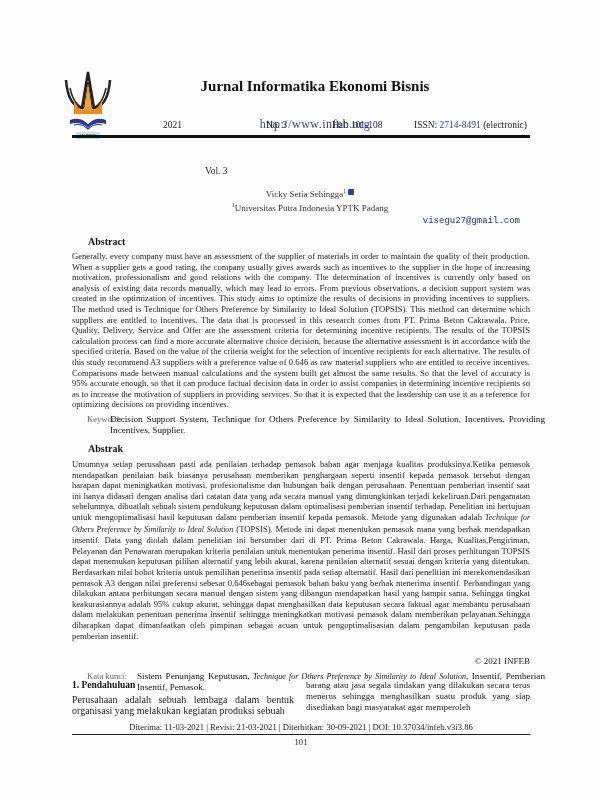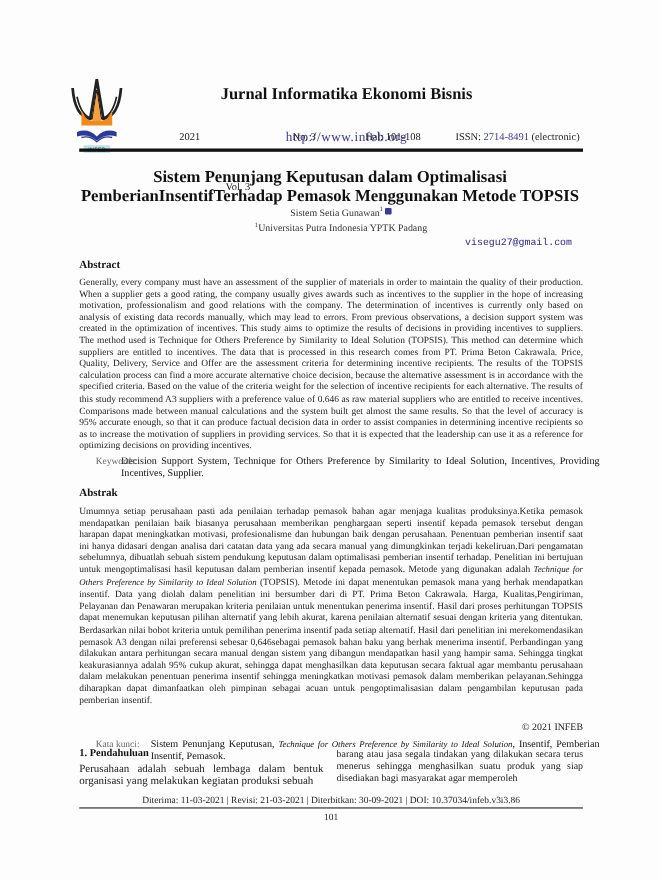--- a/index.html
+++ b/index.html
@@ -25,21 +25,21 @@
   
   .paper-title { position:absolute; left:60px; top:152px; width:480px; text-align:center;
                  font-weight:bold; font-size:15.2px; line-height:18px; color:#111; }
   .author { position:absolute; left:100px; top:188px; width:420px; text-align:center; font-size:9px; color:#333; }
   .orcid { display:inline-block; width:6px; height:6px; background:#3a3a9a; border-radius:1px; margin-left:2px; vertical-align:top; margin-top:1px; }
   .affil { position:absolute; left:100px; top:202px; width:420px; text-align:center; font-size:9px; color:#333; }
   .email { position:absolute; left:100px; top:216px; width:420px; text-align:right; font-size:9px;
            font-family:"Liberation Mono", monospace; color:#2a2a8a; }
 
   
-  .section-head { position:absolute; left:72px; font-weight:bold; font-size:10px; color:#111;font-family:Liberation Serif, serif; }
+  .section-head { position:absolute; left:88px; font-weight:bold; font-size:10px; color:#111;font-family:Liberation Serif, serif; }
   .abstract-head { top:236px; }
   .abstrak-head { top:443px; }
   .para { position:absolute; left:72px; width:458px; font-size:8.6px; line-height:10.6px;
           text-align:justify; color:#222; }
   .abstract-text { top:251px; }
   .abstrak-text { top:459px; }
   .kw { position:absolute; left:87px; width:458px; font-size:9.2px; line-height:11px; color:#111; }
   .kw-en { top:414px; }
   .kw-id { top:627px;margin-top:44px; }
   .kw-label { position:absolute; left:0; top:0; color:#666; font-size:8.6px; }
@@ -85,26 +85,22 @@
   <div class="meta-row meta-vol">Vol. 3</div>
   <div class="meta-row meta-no">No. 3</div>
   <div class="meta-row meta-hal">Hal: 101-108</div>
   <div class="meta-row meta-issn">
     <span>ISSN:</span>
     <span class="issn-num">2714-8491</span>
     <span>(electronic)</span>
   </div>
   <div class="header-rule"></div>
 
-  <div class="paper-title">
-    <div>Sistem Penunjang Keputusan dalam Optimalisasi</div>
-    <div>PemberianInsentifTerhadap Pemasok Menggunakan Metode TOPSIS</div>
-  </div>
   <div class="author">
-    <span>Sistem Setia Gunawan</span><sup style="font-size:6px">1</sup><span class="orcid"></span>
+    <span>Vicky Setia Sehingga</span><sup style="font-size:6px">1</sup><span class="orcid"></span>
   </div>
   <div class="affil">
     <sup style="font-size:6px">1</sup><span>Universitas Putra Indonesia YPTK Padang</span>
   </div>
   <div class="email">visegu27@gmail.com</div>
 
   <div class="section-head abstract-head">Abstract</div>
   <div class="para abstract-text">Generally, every company must have an assessment of the supplier of materials in order to maintain the quality of their production. When a supplier gets a good rating, the company usually gives awards such as incentives to the supplier in the hope of increasing motivation, professionalism and good relations with the company. The determination of incentives is currently only based on analysis of existing data records manually, which may lead to errors. From previous observations, a decision support system was created in the optimization of incentives. This study aims to optimize the results of decisions in providing incentives to suppliers. The method used is Technique for Others Preference by Similarity to Ideal Solution (TOPSIS). This method can determine which suppliers are entitled to incentives. The data that is processed in this research comes from PT. Prima Beton Cakrawala. Price, Quality, Delivery, Service and Offer are the assessment criteria for determining incentive recipients. The results of the TOPSIS calculation process can find a more accurate alternative choice decision, because the alternative assessment is in accordance with the specified criteria. Based on the value of the criteria weight for the selection of incentive recipients for each alternative. The results of this study recommend A3 suppliers with a preference value of 0.646 as raw material suppliers who are entitled to receive incentives. Comparisons made between manual calculations and the system built get almost the same results. So that the level of accuracy is 95% accurate enough, so that it can produce factual decision data in order to assist companies in determining incentive recipients so as to increase the motivation of suppliers in providing services. So that it is expected that the leadership can use it as a reference for optimizing decisions on providing incentives.</div>
   <div class="kw kw-en">
     <span class="kw-label">Keywords:</span>

